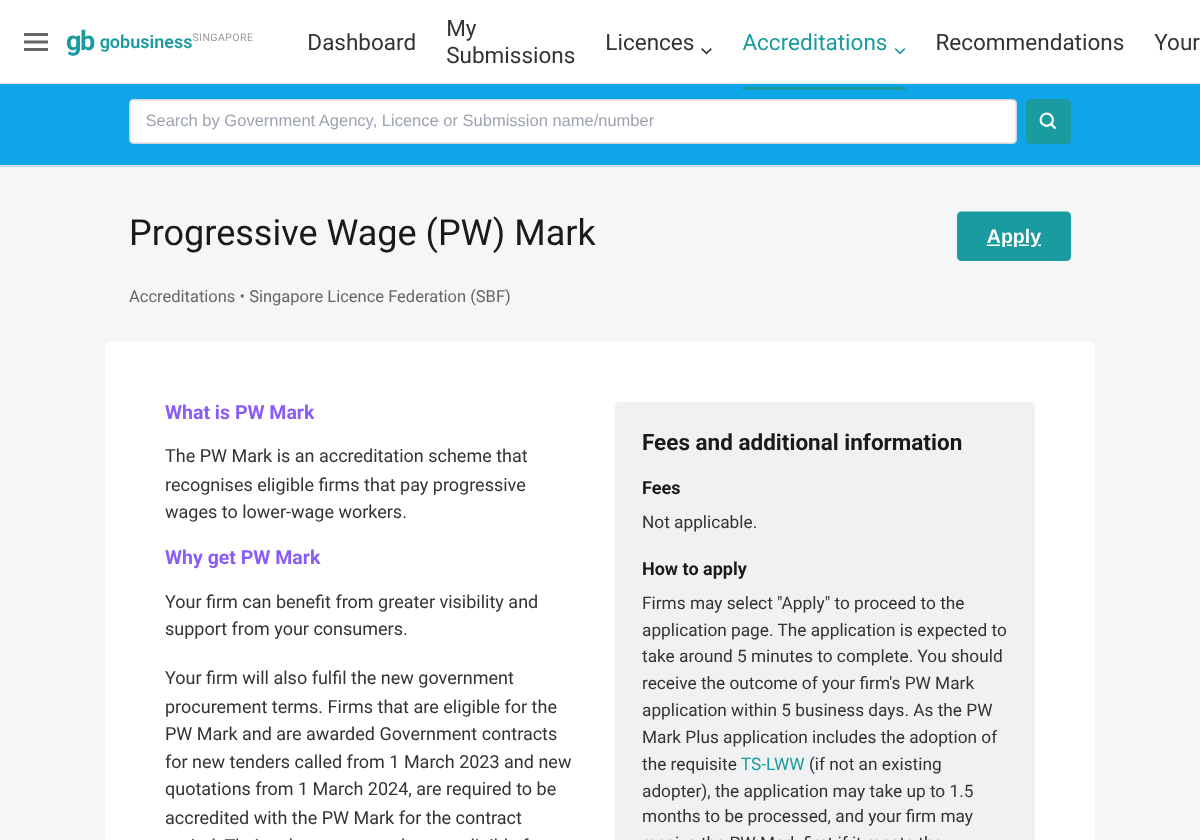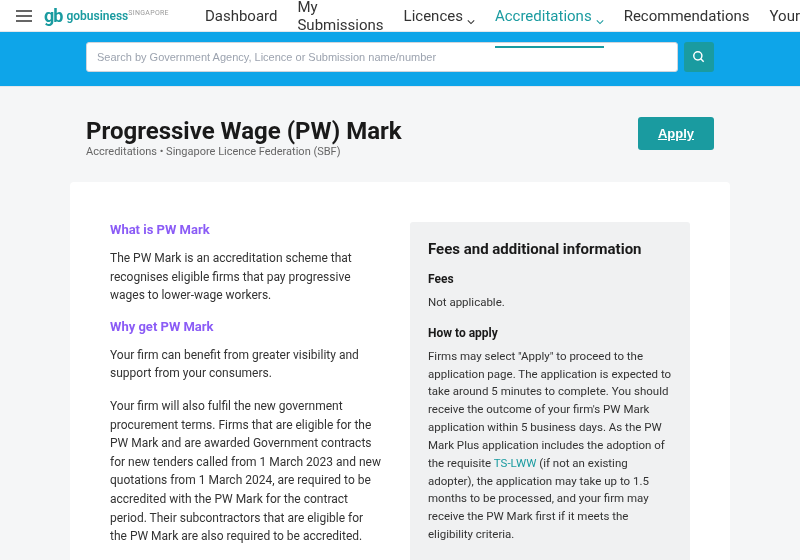--- a/index.html
+++ b/index.html
@@ -1,17 +1,17 @@
 <!DOCTYPE html>
 <html><head>
 <meta charset="utf-8">
 <style>
 *{margin:0;padding:0;box-sizing:border-box;}
 body{font-family:-apple-system,BlinkMacSystemFont,"Segoe UI",Roboto,Arial,sans-serif;background:#f5f6f7;color:#333;}
-.topbar{background:#fff;border-bottom:1px solid #e5e7eb;padding:0 16px;display:flex;align-items:center;height:32px;gap:12px;}
+.topbar{background:#fff;border-bottom:1px solid #e5e7eb;padding:0 16px;display:flex;align-items:center;height:56px;gap:12px;}
 .menu-icon{display:flex;flex-direction:column;gap:3px;cursor:pointer;}
 .menu-icon span{display:block;width:16px;height:2px;background:#666;}
 .logo{display:flex;align-items:center;gap:4px;}
 .logo-mark{font-weight:700;font-size:18px;color:#1a9ba0;letter-spacing:-1px;}
 .logo-text{font-size:11px;color:#666;display:flex;flex-direction:row;line-height:1;}
 .logo-text .primary{color:#1a9ba0;font-weight:600;font-size:12px;}
 .logo-text .secondary{font-size:7px;color:#999;letter-spacing:0.3px;}
 .nav{display:flex;gap:20px;margin-left:24px;}
 .nav-item{font-size:15px;color:#333;cursor:pointer;padding:14px 0;display:flex;align-items:center;gap:4px;position:relative;}
 .nav-item.active{color:#1a9ba0;}
@@ -21,21 +21,21 @@
 .spacer{flex:1;}
 .user-icon{width:22px;height:22px;border:1.5px solid #999;border-radius:50%;display:flex;align-items:center;justify-content:center;cursor:pointer;}
 .user-icon svg{width:12px;height:12px;}
 .searchbar{background:#0ea5e9;padding:10px 0 14px;border-bottom:1px solid #e5e7eb;}
 .search-wrap{max-width:660px;margin:0 auto;display:flex;gap:6px;padding:0 16px;}
 .search-input{flex:1;border:1px solid #d1d5db;border-radius:3px;padding:7px 10px;font-size:11px;color:#333;}
 .search-input::placeholder{color:#9ca3af;}
 .search-btn{width:30px;height:30px;background:#1a9ba0;border:none;border-radius:3px;display:flex;align-items:center;justify-content:center;cursor:pointer;}
 .search-btn svg{width:14px;height:14px;stroke:#fff;}
 .header-section{max-width:660px;margin:0 auto;padding:30px 16px 24px;display:flex;align-items:flex-start;justify-content:space-between;}
-.page-title{font-size:24px;font-weight:700;color:#1a1a1a;margin-bottom:0;}
+.page-title{font-size:24px;font-weight:400;color:#1a1a1a;margin-bottom:22px;}
 .breadcrumb{font-size:11px;color:#666;}
 .apply-btn{background:#1a9ba0;color:#fff;border:none;border-radius:3px;padding:9px 20px;font-size:13px;font-weight:600;cursor:pointer;text-decoration:underline;}
 .content-card{max-width:660px;margin:0 auto 20px;background:#fff;border-radius:4px;padding:40px 40px 0;}
 .content-columns{display:flex;gap:28px;}
 .left-col{flex:1;}
 .right-col{width:280px;}
 h3{font-size:13px;font-weight:700;color:#8b5cf6;margin-bottom:12px;}
 p{font-size:12px;line-height:1.55;color:#333;margin-bottom:14px;}
 .info-box{background:#f0f1f2;border-radius:3px;padding:18px 18px 14px;}
 .info-box h2{font-size:15px;font-weight:700;margin-bottom:14px;color:#1a1a1a;}

